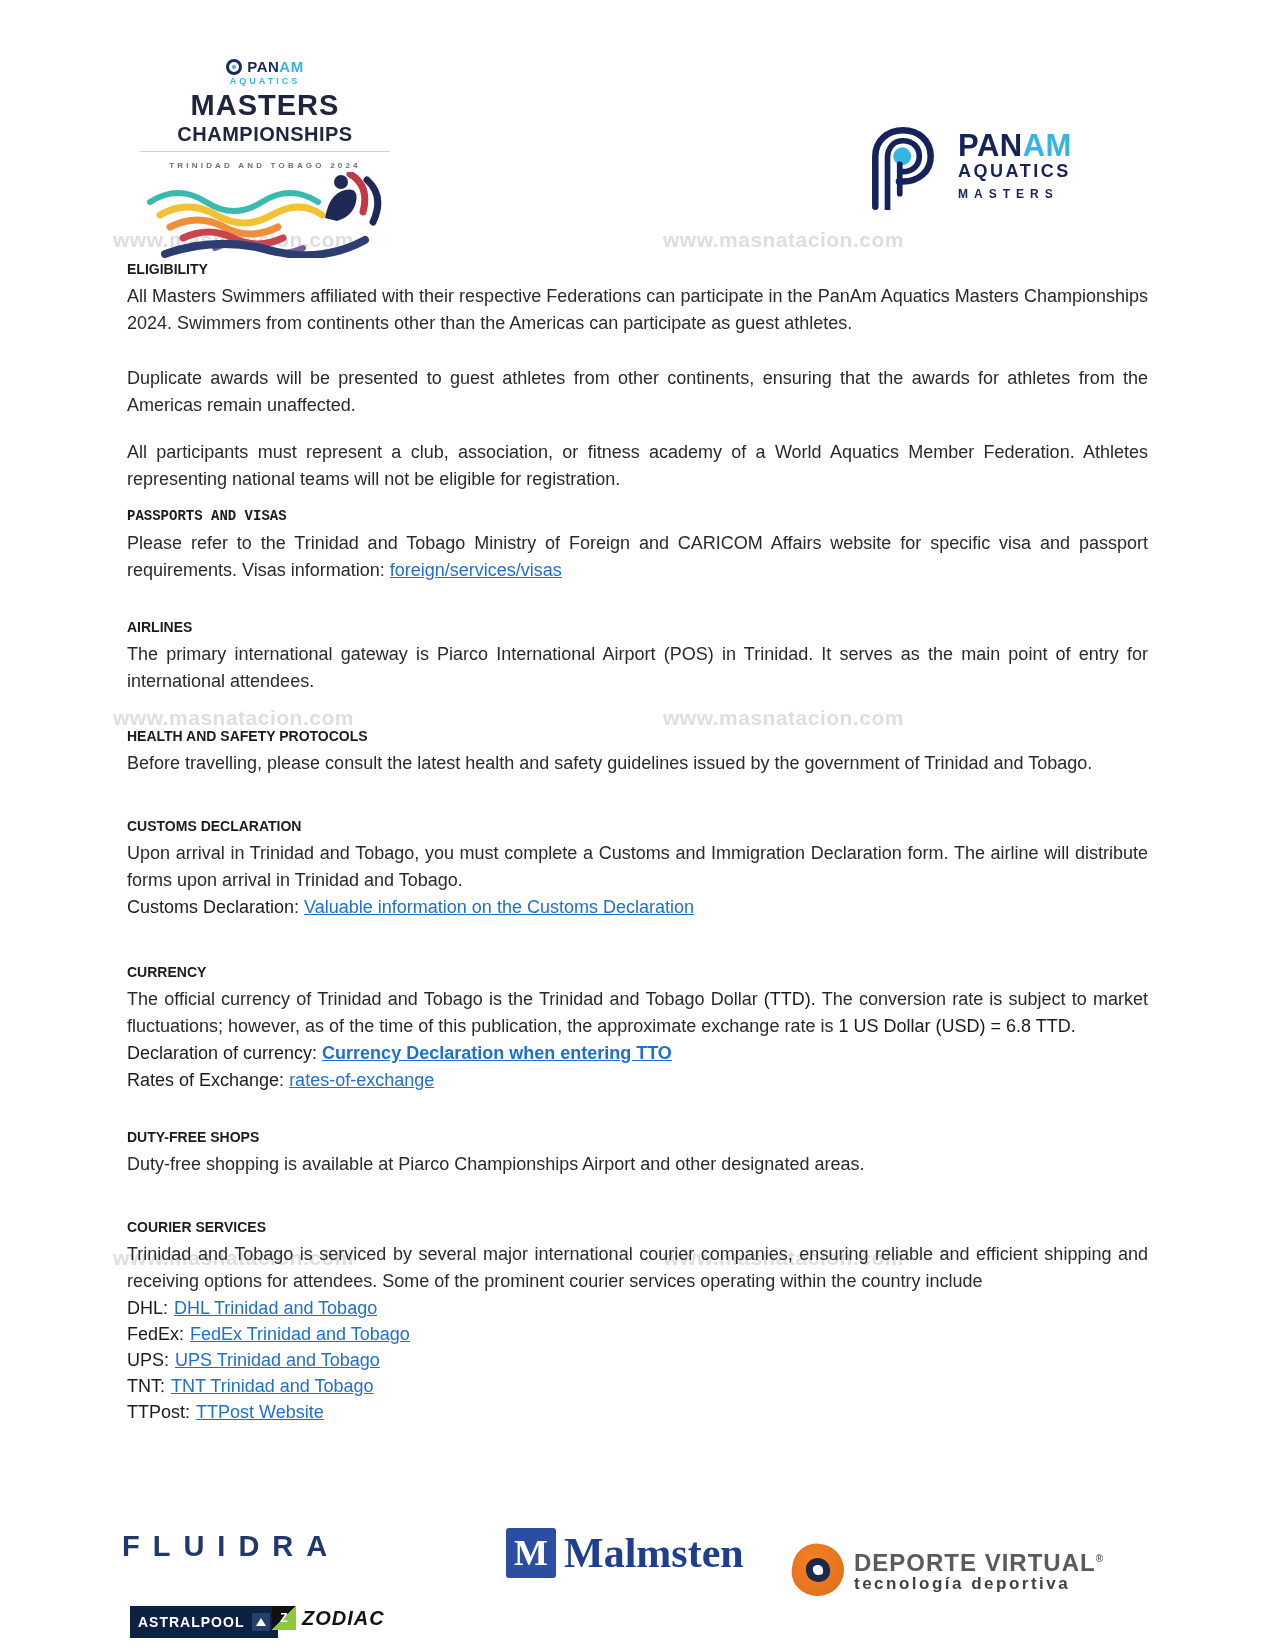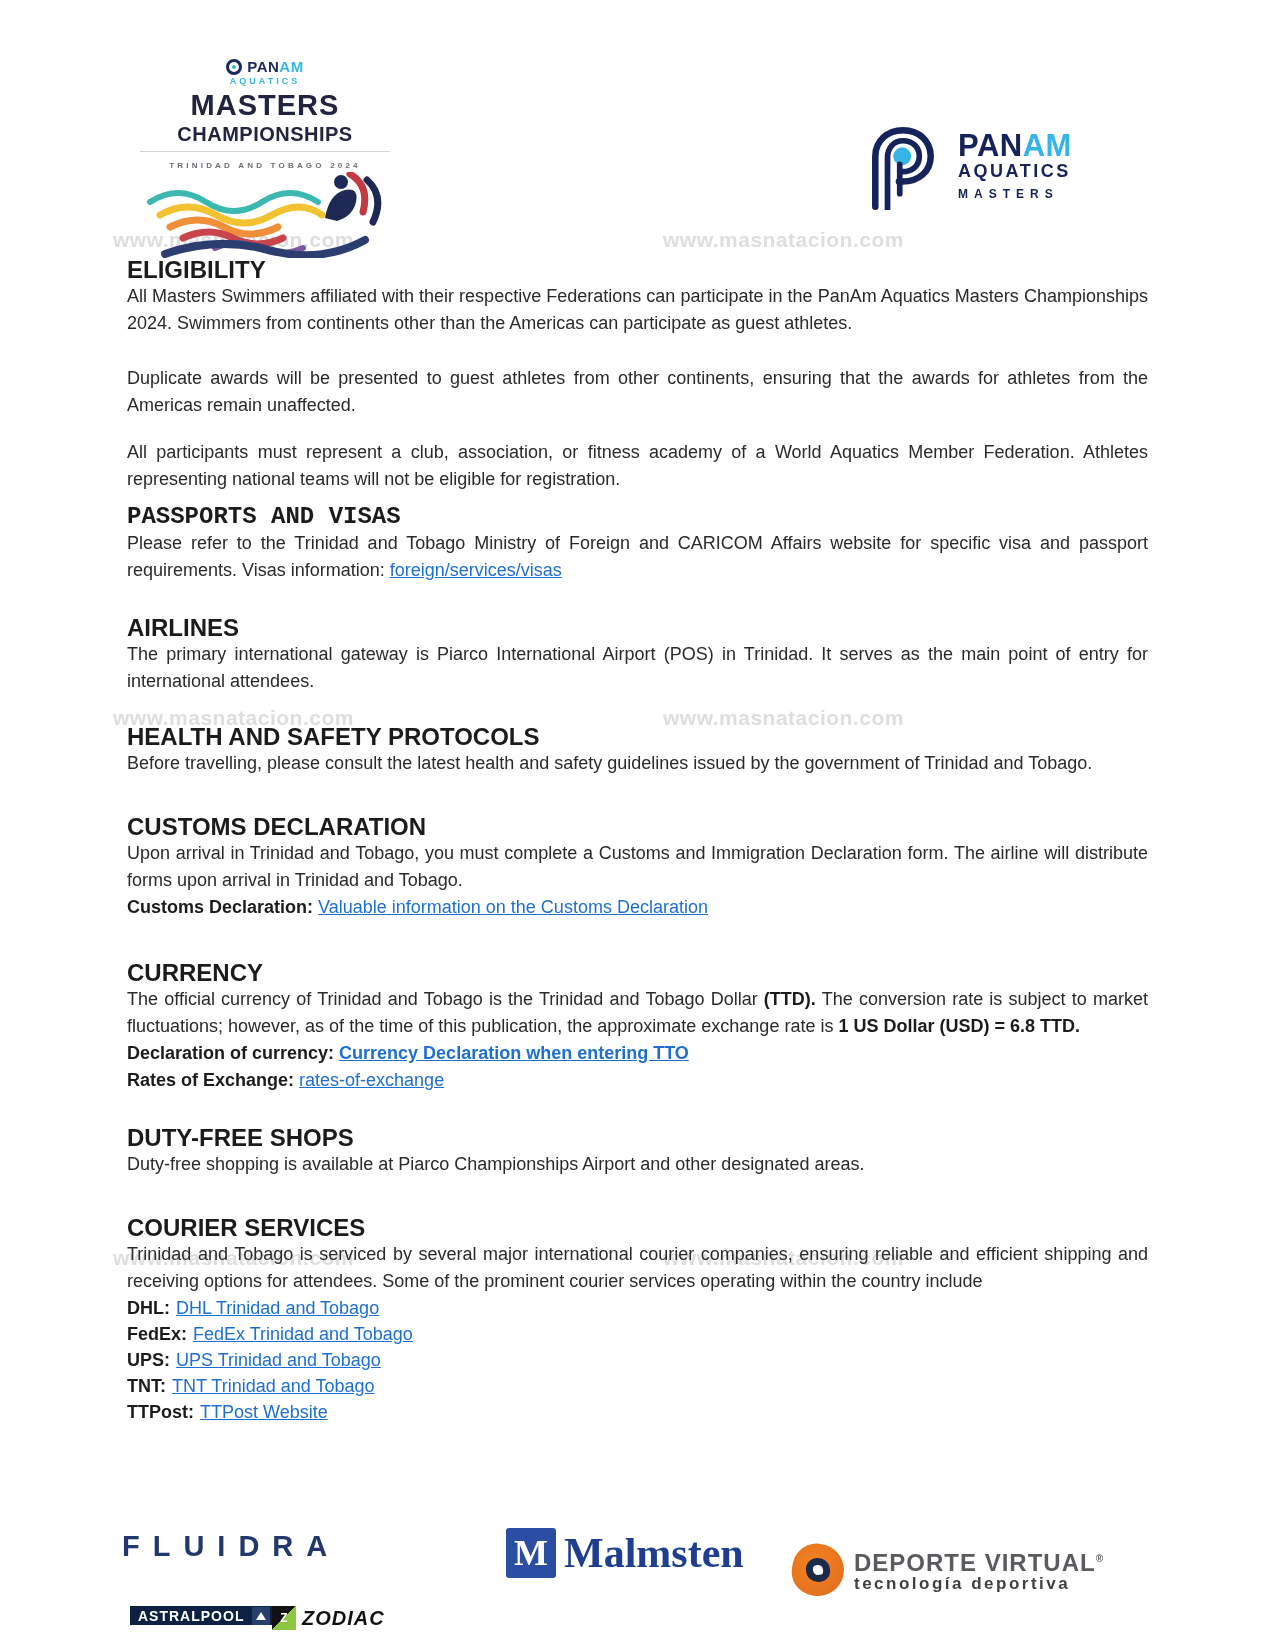--- a/index.html
+++ b/index.html
@@ -23,44 +23,44 @@
   .ll-tagline { font-size:8px; font-weight:700; color:#6a6f76; letter-spacing:3.2px; margin-top:5px; border-top:1px solid #cfd2d8; padding-top:9px; }
 
   .logo-right { position:absolute; left:862px; top:122px; display:flex; align-items:center; gap:14px; z-index:1; }
   .lr-text .lr-panam { font-size:31px; font-weight:800; color:#15235a; letter-spacing:0.5px; line-height:30px; }
   .lr-text .cy { color:#35b5e5; }
   .lr-text .lr-aquatics { font-size:18px; font-weight:800; color:#15235a; letter-spacing:2.5px; line-height:20px; }
   .lr-text .lr-masters { font-size:12px; font-weight:700; color:#15235a; letter-spacing:6px; margin-top:6px; }
 
   
   .content { position:absolute; left:127px; top:256px; width:1021px; z-index:1; color:#2a2a2a; }
-  .sec-title { font-size:24px; font-weight:700; color:#1b1b1d; line-height:27px; }
+  .sec-title { font-size:14px; font-weight:700; color:#1b1b1d; line-height:27px; }
   .content p { font-size:18px; line-height:27px; text-align:justify; }
   .content p.nojust { text-align:left; }
-  .b { font-weight:700; color:#1b1b1d; }
+  .b { font-weight:400; color:#1b1b1d; }
   a.lnk { color:#1d6fd1; text-decoration:underline; cursor:pointer; }
   a.lnk.bold { font-weight:700; }
   .gap22 { margin-top:10px;font-family:Liberation Mono, monospace; } .gap20 { margin-top:20px; }
   .gap28 { margin-top:28px; } .gap30 { margin-top:30px; }
   .gap32 { margin-top:36px; } .gap36 { margin-top:36px; } .gap38 { margin-top:38px; }
   .courier-row { font-size:18px; line-height:26px; }
   .courier-row .b { margin-right:6px; }
 
   
   .fluidra { position:absolute; left:122px; top:1530px; font-size:29px; font-weight:800; letter-spacing:13px; color:#20386b; z-index:1; }
   .malmsten { position:absolute; left:506px; top:1528px; display:flex; align-items:center; gap:8px; z-index:1; }
   .malm-icon { width:50px; height:50px; background:#2b4ea2; color:#fff; display:flex; align-items:center; justify-content:center; font-family:"Liberation Serif", serif; font-weight:700; font-size:36px; border-radius:3px; }
   .malm-text { font-family:"Liberation Serif", serif; font-weight:700; font-size:42px; color:#1e3e8f; }
   .deporte { position:absolute; left:792px; top:1544px; display:flex; align-items:center; gap:10px; z-index:1; }
   .dv-icon { width:52px; height:52px; background:radial-gradient(circle at 40% 40%, #f58220, #dd6b1e); border-radius:46% 50% 50% 46%; transform:rotate(12deg); display:flex; align-items:center; justify-content:center; }
   .dv-icon .ring { width:24px; height:24px; background:#fff; border:7px solid #1b2a4a; border-radius:45% 50% 45% 50%; transform:rotate(-18deg); }
   .dv-name { font-size:24px; font-weight:700; color:#5a5b5e; letter-spacing:1px; line-height:24px; }
   .dv-reg { font-size:10px; vertical-align:super; color:#5a5b5e; }
   .dv-tag { font-size:17px; font-weight:700; color:#404040; letter-spacing:2.5px; line-height:18px; }
-  .astral { position:absolute; left:130px; top:1606px; height:19px; background:#0d2142; display:flex; align-items:center; padding:0 8px; gap:8px; z-index:1; }
+  .astral { position:absolute; left:130px; top:1606px; height:32px; background:#0d2142; display:flex; align-items:center; padding:0 8px; gap:8px; z-index:1; }
   .astral-text { color:#ffffff; font-size:14px; font-weight:700; letter-spacing:1px; }
   .astral-ic { width:18px; height:18px; background:#27406b; display:flex; align-items:center; justify-content:center; }
   .astral-ic .tri { width:0; height:0; border-left:5px solid transparent; border-right:5px solid transparent; border-bottom:8px solid #ffffff; }
   .zodiac { position:absolute; left:272px; top:1606px; display:flex; align-items:center; gap:6px; z-index:1; }
   .z-flag { width:24px; height:24px; background:linear-gradient(135deg, #111111 50%, #8dc63f 50%); display:flex; align-items:center; justify-content:center; color:#fff; font-weight:800; font-size:12px; }
   .z-text { font-size:20px; font-weight:800; font-style:italic; color:#111111; letter-spacing:1px; }
 </style>
 </head>
 <body>
 

